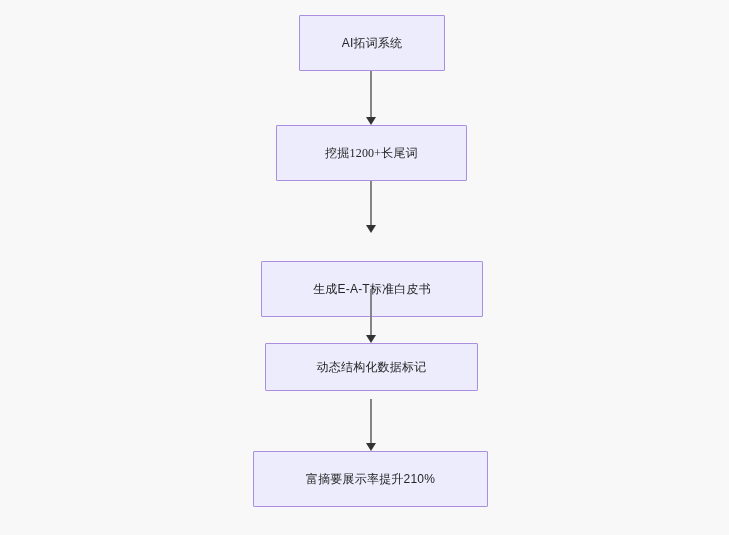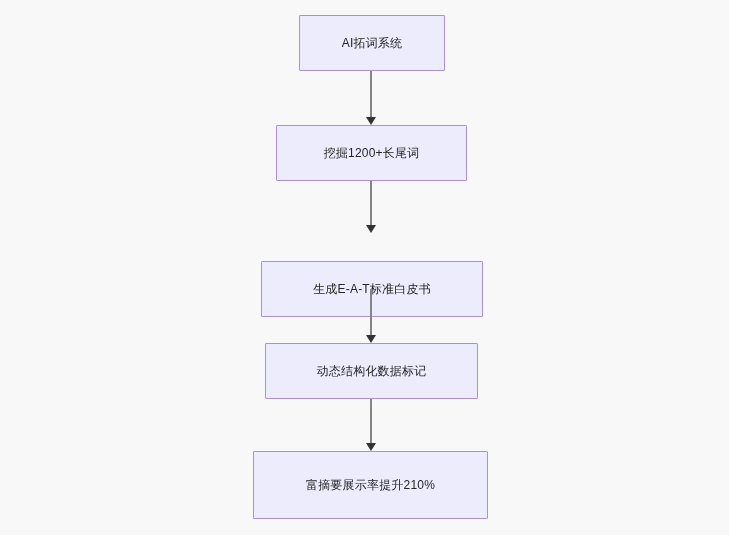--- a/index.html
+++ b/index.html
@@ -65,44 +65,44 @@
 
   <div class="node" id="n1" style="left: 299px; top: 15px; width: 146px; height: 56px; background: rgb(236, 236, 253); border-color: rgb(171, 142, 224); color: rgb(37, 37, 37);">
     <span class="node-label">AI拓词系统</span>
   </div>
 
   <div class="edge" id="e1" style="left: 365px; top: 71px; height: 54px;">
     <div class="edge-shaft" style="background: rgb(133, 133, 133);"></div>
     <div class="edge-head" style="border-top-color: rgb(51, 51, 51);"></div>
   </div>
 
-  <div class="node" id="n2" style="left: 276px; top: 125px; width: 191px; height: 56px; background: rgb(236, 236, 253); border-color: rgb(171, 142, 224); color: rgb(37, 37, 37);">
+  <div class="node" id="n2" style="left: 276px; top: 125px; width: 191px; height: 56px; background: rgb(236, 236, 253); border-color: rgb(171, 142, 224); color: rgb(37, 37, 37); font-family: Liberation Serif, serif;">
     <span class="node-label">挖掘1200+长尾词</span>
   </div>
 
   <div class="edge" id="e2" style="left: 365px; top: 181px; height: 52px;">
     <div class="edge-shaft" style="background: rgb(133, 133, 133);"></div>
     <div class="edge-head" style="border-top-color: rgb(51, 51, 51);"></div>
   </div>
 
   <div class="node" id="n3" style="left: 261px; top: 233px; width: 222px; height: 56px; background: rgb(236, 236, 253); border-color: rgb(171, 142, 224); color: rgb(37, 37, 37); margin-top: 28px;">
     <span class="node-label">生成E-A-T标准白皮书</span>
   </div>
 
   <div class="edge" id="e3" style="left: 365px; top: 289px; height: 54px;">
     <div class="edge-shaft" style="background: rgb(133, 133, 133);"></div>
     <div class="edge-head" style="border-top-color: rgb(51, 51, 51);"></div>
   </div>
 
-  <div class="node" id="n4" style="left: 265px; top: 343px; width: 213px; height: 56px; background: rgb(236, 236, 253); border-color: rgb(171, 142, 224); color: rgb(37, 37, 37); justify-content: center;">
+  <div class="node" id="n4" style="left: 265px; top: 343px; width: 213px; height: 48px; background: rgb(236, 236, 253); border-color: rgb(171, 142, 224); color: rgb(37, 37, 37); justify-content: center;">
     <span class="node-label">动态结构化数据标记</span>
   </div>
 
   <div class="edge" id="e4" style="left: 365px; top: 399px; height: 52px;">
     <div class="edge-shaft" style="background: rgb(133, 133, 133);"></div>
     <div class="edge-head" style="border-top-color: rgb(51, 51, 51);"></div>
   </div>
 
-  <div class="node" id="n5" style="left: 253px; top: 451px; width: 235px; height: 68px; background: rgb(236, 236, 253); border-color: rgb(171, 142, 224); color: rgb(37, 37, 37);">
+  <div class="node" id="n5" style="left: 253px; top: 451px; width: 235px; height: 56px; background: rgb(236, 236, 253); border-color: rgb(171, 142, 224); color: rgb(37, 37, 37);">
     <span class="node-label">富摘要展示率提升210%</span>
   </div>
 
 </div>
 
 </body></html>

